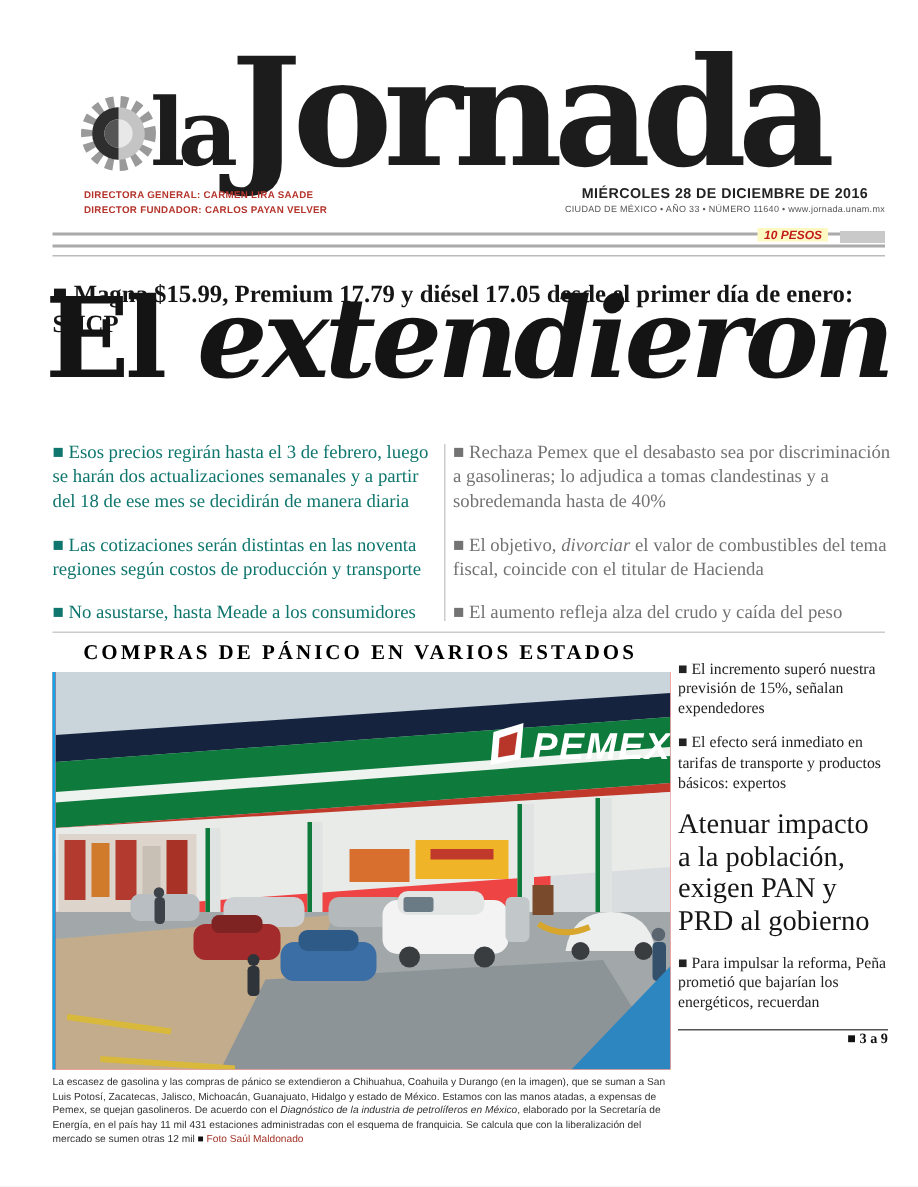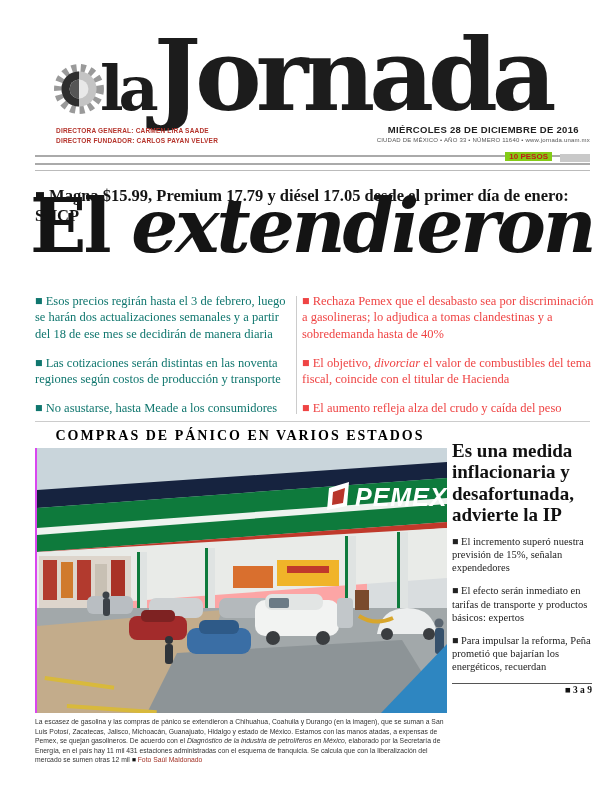--- a/index.html
+++ b/index.html
@@ -12,42 +12,42 @@
             font-weight:bold;color:#1c1c1c;letter-spacing:-5px;}
   .logo-la{font-size:62px;}
   .logo-jornada{font-size:100px;letter-spacing:-6px;margin-top:32px;}
   .directors{position:absolute;left:56px;top:126px;font-family:"Liberation Sans",sans-serif;
              font-size:6.5px;font-weight:bold;color:#b5342c;line-height:1.5;letter-spacing:.2px;}
   .dateblock{position:absolute;right:22px;top:124px;text-align:center;font-family:"Liberation Sans",sans-serif;}
   .dateline{font-size:9.5px;font-weight:bold;color:#222;letter-spacing:.3px;}
   .issueline{font-size:6px;color:#555;margin-top:2px;letter-spacing:.2px;}
   .toprule{position:absolute;left:35px;right:22px;top:155px;height:6px;
            border-top:2px solid #aaa;border-bottom:2px solid #aaa;}
-  .price{position:absolute;right:60px;top:152px;background:#84cc16;padding:0 4px;
-         font-family:"Liberation Sans",sans-serif;font-size:8px;font-weight:bold;color:#c11b17;}
+  .price{position:absolute;right:60px;top:152px;background:#fef9c3;padding:0 4px;
+         font-family:"Liberation Sans",sans-serif;font-size:8px;font-weight:bold;font-style:italic;color:#c11b17;}
   .pricebox{position:absolute;right:22px;top:154px;width:30px;height:8px;background:#c9c9c9;}
   
   .subrule{position:absolute;left:35px;right:22px;top:170px;border-top:1px solid #bbb;}
   .subhead{position:absolute;left:35px;top:174px;width:555px;font-size:16.5px;font-weight:bold;color:#151515;margin-top:12px;}
   
   .bighead{position:absolute;left:30px;top:188px;width:575px;font-family:"DejaVu Serif",serif;
            font-weight:bold;font-size:74px;letter-spacing:-3px;color:#141414;line-height:1.05;white-space:nowrap;}
   .bighead .it{font-style:italic;}
   
   .deck-left{position:absolute;left:35px;top:293px;width:262px;font-size:12.5px;line-height:1.3;color:#0f766e;}
-  .deck-right{position:absolute;left:302px;top:293px;width:292px;font-size:12.5px;line-height:1.3;color:#ef4444;}
+  .deck-right{position:absolute;left:302px;top:293px;width:292px;font-size:12.5px;line-height:1.3;color:#737373;}
   .deck-left p,.deck-right p{margin:0 0 13px 0;}
   .deck-divider{position:absolute;left:296px;top:296px;height:118px;border-left:1px solid #ccc;}
   .deckrule{position:absolute;left:35px;right:22px;top:421px;border-top:1px solid #ccc;}
   
   .kicker{position:absolute;left:35px;top:428px;width:410px;text-align:center;font-weight:bold;
           font-size:14px;letter-spacing:2px;font-variant:small-caps;color:#000000;}
   
-  .photo{position:absolute;left:35px;top:448px;width:410px;height:265px;border-left:2px solid #d946ef;
-         overflow:hidden;background:#fca5a5;}
+  .photo{position:absolute;left:35px;top:448px;width:410px;height:265px;border-left:2px solid #0ea5e9;
+         overflow:hidden;background:#ef4444;}
   
   .caption{position:absolute;left:35px;top:717px;width:412px;font-size:6.8px;line-height:1.4;color:#333;
            font-family:"Liberation Sans",sans-serif;}
   .caption .it{font-style:italic;}
   .credit{color:#a33327;}
   .credit-bullet{color:#111;}
   
   .sidebar{position:absolute;left:452px;top:440px;width:140px;}
   .sb-h1{font-size:19px;font-weight:bold;line-height:1.12;color:#111;margin:0 0 10px 0;}
   .sb-b{font-size:10.5px;line-height:1.25;color:#222;margin:0 0 10px 0;}
@@ -188,21 +188,21 @@
         <circle cx="402" cy="175" r="4.5" fill="#5a6570"></circle>
       </g>
 
       <polygon points="410,196 410,265 344,265" fill="#2e86c1"></polygon>
     </svg>
   </div>
 
   <div class="caption"><span>La escasez de gasolina y las compras de pánico se extendieron a Chihuahua, Coahuila y Durango (en la imagen), que se suman a San Luis Potosí, Zacatecas, Jalisco, Michoacán, Guanajuato, Hidalgo y estado de México. Estamos con las manos atadas, a expensas de Pemex, se quejan gasolineros. De acuerdo con el </span><span class="it">Diagnóstico de la industria de petrolíferos en México</span><span>, elaborado por la Secretaría de Energía, en el país hay 11 mil 431 estaciones administradas con el esquema de franquicia. Se calcula que con la liberalización del mercado se sumen otras 12 mil </span><span class="credit-bullet">■ </span><span class="credit">Foto Saúl Maldonado</span></div>
 
   <div class="sidebar">
-    <p class="sb-h1">Es una medida inflacionaria y desafortunada, advierte la IP</p>
     <p class="sb-b">■ El incremento superó nuestra previsión de 15%, señalan expendedores</p>
-    <p class="sb-b">■ El efecto serán inmediato en tarifas de transporte y productos básicos: expertos</p>
+    <p class="sb-b">■ El efecto será inmediato en tarifas de transporte y productos básicos: expertos</p>
+    <p class="sb-h2">Atenuar impacto a la población, exigen PAN y PRD al gobierno</p>
     <p class="sb-b">■ Para impulsar la reforma, Peña prometió que bajarían los energéticos, recuerdan</p>
     <div class="sb-pages">■ 3 a 9</div>
 
   </div>
 
 </div>
 
 </body></html>

